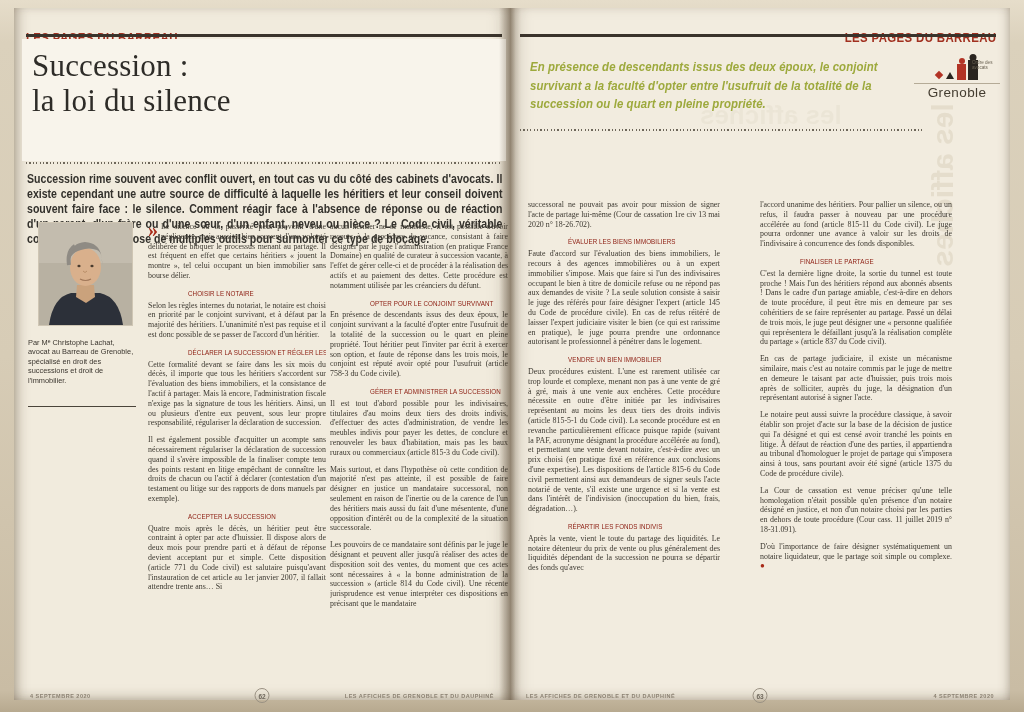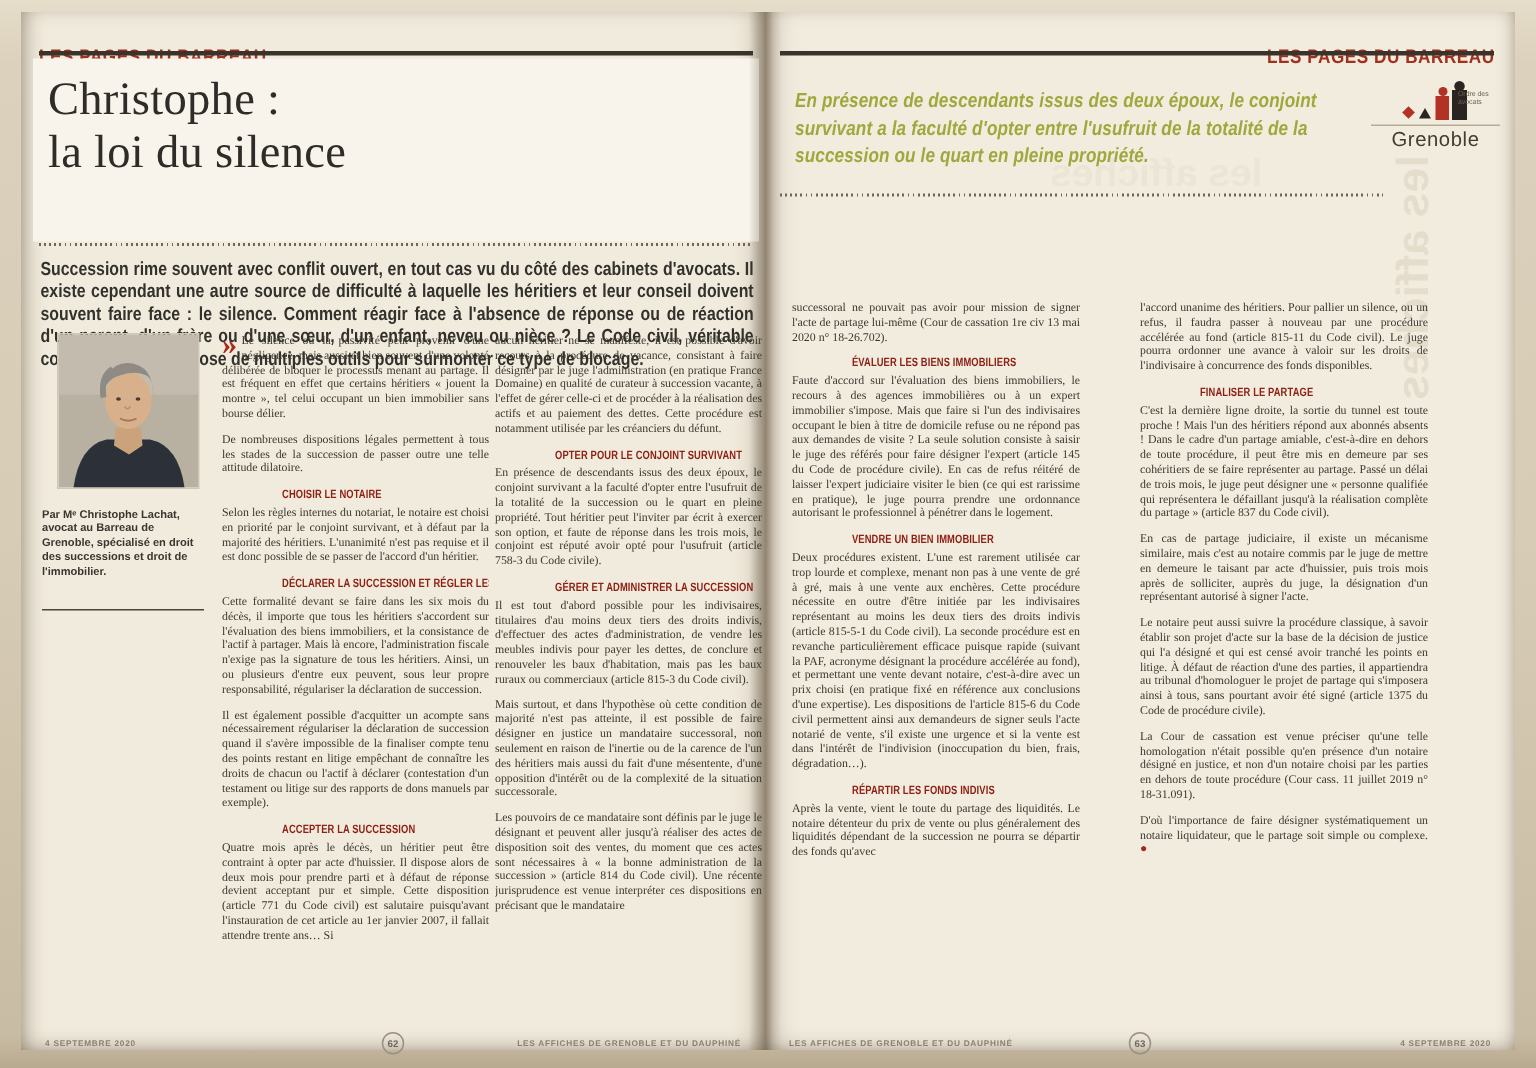--- a/index.html
+++ b/index.html
@@ -28,32 +28,32 @@
   .title{position:absolute;left:18px;top:40px;font-family:"Liberation Serif",serif;font-size:31px;line-height:35px;color:#2e2c28;letter-spacing:.2px;}
   .dotted{position:absolute;height:2px;
     background-image:repeating-linear-gradient(90deg,#6e675a 0 1.2px,transparent 1.2px 3.4px);}
   #title-dotted{left:12px;right:8px;top:154px;}
   #quote-dotted{left:10px;right:88px;top:121px;}
 
   .intro{position:absolute;left:13px;top:164px;width:566px;transform:scaleX(.84);transform-origin:0 0;
     font-weight:bold;font-size:12.6px;line-height:15px;color:#33312c;text-align:justify;}
 
   .photo{position:absolute;left:24px;top:214px;width:95px;height:104px;border:1px solid #cfc6b4;box-sizing:border-box;}
-  .caption{position:absolute;left:14px;top:330px;width:110px;font-weight:bold;font-size:7.4px;line-height:9.4px;color:#3a352e;}
+  .caption{position:absolute;left:14px;top:330px;width:110px;font-weight:normal;font-size:7.4px;line-height:9.4px;color:#3a352e;}
   .caption-rule{position:absolute;left:14px;top:398px;width:108px;height:1px;background:#4a443a;}
 
   .page-col{position:absolute;top:192px;width:192px;height:486px;overflow:hidden;
     font-family:"Liberation Serif",serif;font-size:7.9px;line-height:9.8px;color:#3c3830;}
   #left-page .page-col{top:214px;width:178px;height:464px;}
   #lcol1{left:134px;}
   #lcol2{left:316px;}
   #rcol1{left:18px;}
   #rcol2{left:228px;margin-left:22px;}
   .para{text-align:justify;margin:0 0 7px;}
-  .sec-h{margin:8px 0 2px;color:#8e2014;font-family:"Liberation Sans",sans-serif;font-weight:bold;font-size:8px;letter-spacing:.1px;padding-left:40px;}
+  .sec-h{margin:8px 0 2px;color:#8e2014;font-family:"Liberation Sans",sans-serif;font-weight:normal;font-size:8px;letter-spacing:.1px;padding-left:40px;}
   .sec-h span{display:inline-block;transform:scaleX(.78);transform-origin:0 60%;white-space:nowrap;}
   .lead{float:left;color:#a82a18;font-family:"Liberation Serif",serif;font-weight:bold;font-size:20px;line-height:15px;margin:1px 3px 0 0;}
   .endmark{color:#a82a18;font-size:8px;}
 
   .quote{position:absolute;left:20px;top:50px;width:452px;transform:scaleX(.84);transform-origin:0 0;
     font-weight:bold;font-style:italic;font-size:13.6px;line-height:18.6px;color:#9da93c;letter-spacing:.1px;}
 
   .logo{position:absolute;right:10px;top:46px;width:86px;text-align:center;}
   .logo-figs{display:flex;align-items:flex-end;justify-content:center;gap:2px;height:26px;}
   .fig{position:relative;display:inline-block;}
@@ -79,21 +79,21 @@
 </style>
 </head>
 <body>
 
 <div class="page" id="left-page">
   <div class="masthead"><span>LES PAGES DU BARREAU</span></div>
   <div class="mast-rule"></div>
 
   <div class="title-band"></div>
   <div class="title">
-    <div>Christophe :</div>
+    <div>Succession :</div>
     <div>la loi du silence</div>
   </div>
   <div class="dotted" id="title-dotted"></div>
 
   <div class="intro">Succession rime souvent avec conflit ouvert, en tout cas vu du côté des cabinets d'avocats. Il existe cependant une autre source de difficulté à laquelle les héritiers et leur conseil doivent souvent faire face : le silence. Comment réagir face à l'absence de réponse ou de réaction d'un parent, d'un frère ou d'une sœur, d'un enfant, neveu ou nièce ? Le Code civil, véritable couteau suisse, propose de multiples outils pour surmonter ce type de blocage.</div>
 
   <div class="photo">
     <svg width="93" height="102" viewBox="0 0 93 102" xmlns="http://www.w3.org/2000/svg">
       <rect x="0" y="0" width="93" height="102" fill="#b8b1a2"></rect>
       <rect x="0" y="0" width="93" height="40" fill="#c3bcae"></rect>
@@ -106,21 +106,20 @@
       <ellipse cx="53" cy="43" rx="1.6" ry="1.2" fill="#4a3b2e"></ellipse>
       <path d="M41,56 Q46.5,59 52,56" fill="none" stroke="#a1785a" stroke-width="1.2"></path>
       <path d="M44,48 q2,3 4,0" fill="none" stroke="#b98e68" stroke-width="1"></path>
     </svg>
   </div>
   <div class="caption">Par Mᵉ Christophe Lachat, avocat au Barreau de Grenoble, spécialisé en droit des successions et droit de l'immobilier.</div>
   <div class="caption-rule"></div>
 
   <div class="page-col" id="lcol1">
       <div class="para"><span class="lead">»</span>Le silence ou la passivité peut provenir d'une négligence, mais aussi et bien souvent d'une volonté délibérée de bloquer le processus menant au partage. Il est fréquent en effet que certains héritiers « jouent la montre », tel celui occupant un bien immobilier sans bourse délier.</div>
-      <div class="para">De nombreuses dispositions légales permettent à tous les stades de la succession de passer outre une telle attitude dilatoire.</div>
       <div class="sec-h"><span>CHOISIR LE NOTAIRE</span></div>
       <div class="para">Selon les règles internes du notariat, le notaire est choisi en priorité par le conjoint survivant, et à défaut par la majorité des héritiers. L'unanimité n'est pas requise et il est donc possible de se passer de l'accord d'un héritier.</div>
       <div class="sec-h"><span>DÉCLARER LA SUCCESSION ET RÉGLER LES DROITS FISCAUX</span></div>
       <div class="para">Cette formalité devant se faire dans les six mois du décès, il importe que tous les héritiers s'accordent sur l'évaluation des biens immobiliers, et la consistance de l'actif à partager. Mais là encore, l'administration fiscale n'exige pas la signature de tous les héritiers. Ainsi, un ou plusieurs d'entre eux peuvent, sous leur propre responsabilité, régulariser la déclaration de succession.</div>
       <div class="para">Il est également possible d'acquitter un acompte sans nécessairement régulariser la déclaration de succession quand il s'avère impossible de la finaliser compte tenu des points restant en litige empêchant de connaître les droits de chacun ou l'actif à déclarer (contestation d'un testament ou litige sur des rapports de dons manuels par exemple).</div>
       <div class="sec-h"><span>ACCEPTER LA SUCCESSION</span></div>
       <div class="para">Quatre mois après le décès, un héritier peut être contraint à opter par acte d'huissier. Il dispose alors de deux mois pour prendre parti et à défaut de réponse devient acceptant pur et simple. Cette disposition (article 771 du Code civil) est salutaire puisqu'avant l'instauration de cet article au 1er janvier 2007, il fallait attendre trente ans… Si</div>
     </div>
   <div class="page-col" id="lcol2">
       <div class="para">aucun héritier ne se manifeste, il est possible d'avoir recours à la procédure de vacance, consistant à faire désigner par le juge l'administration (en pratique France Domaine) en qualité de curateur à succession vacante, à l'effet de gérer celle-ci et de procéder à la réalisation des actifs et au paiement des dettes. Cette procédure est notamment utilisée par les créanciers du défunt.</div>

